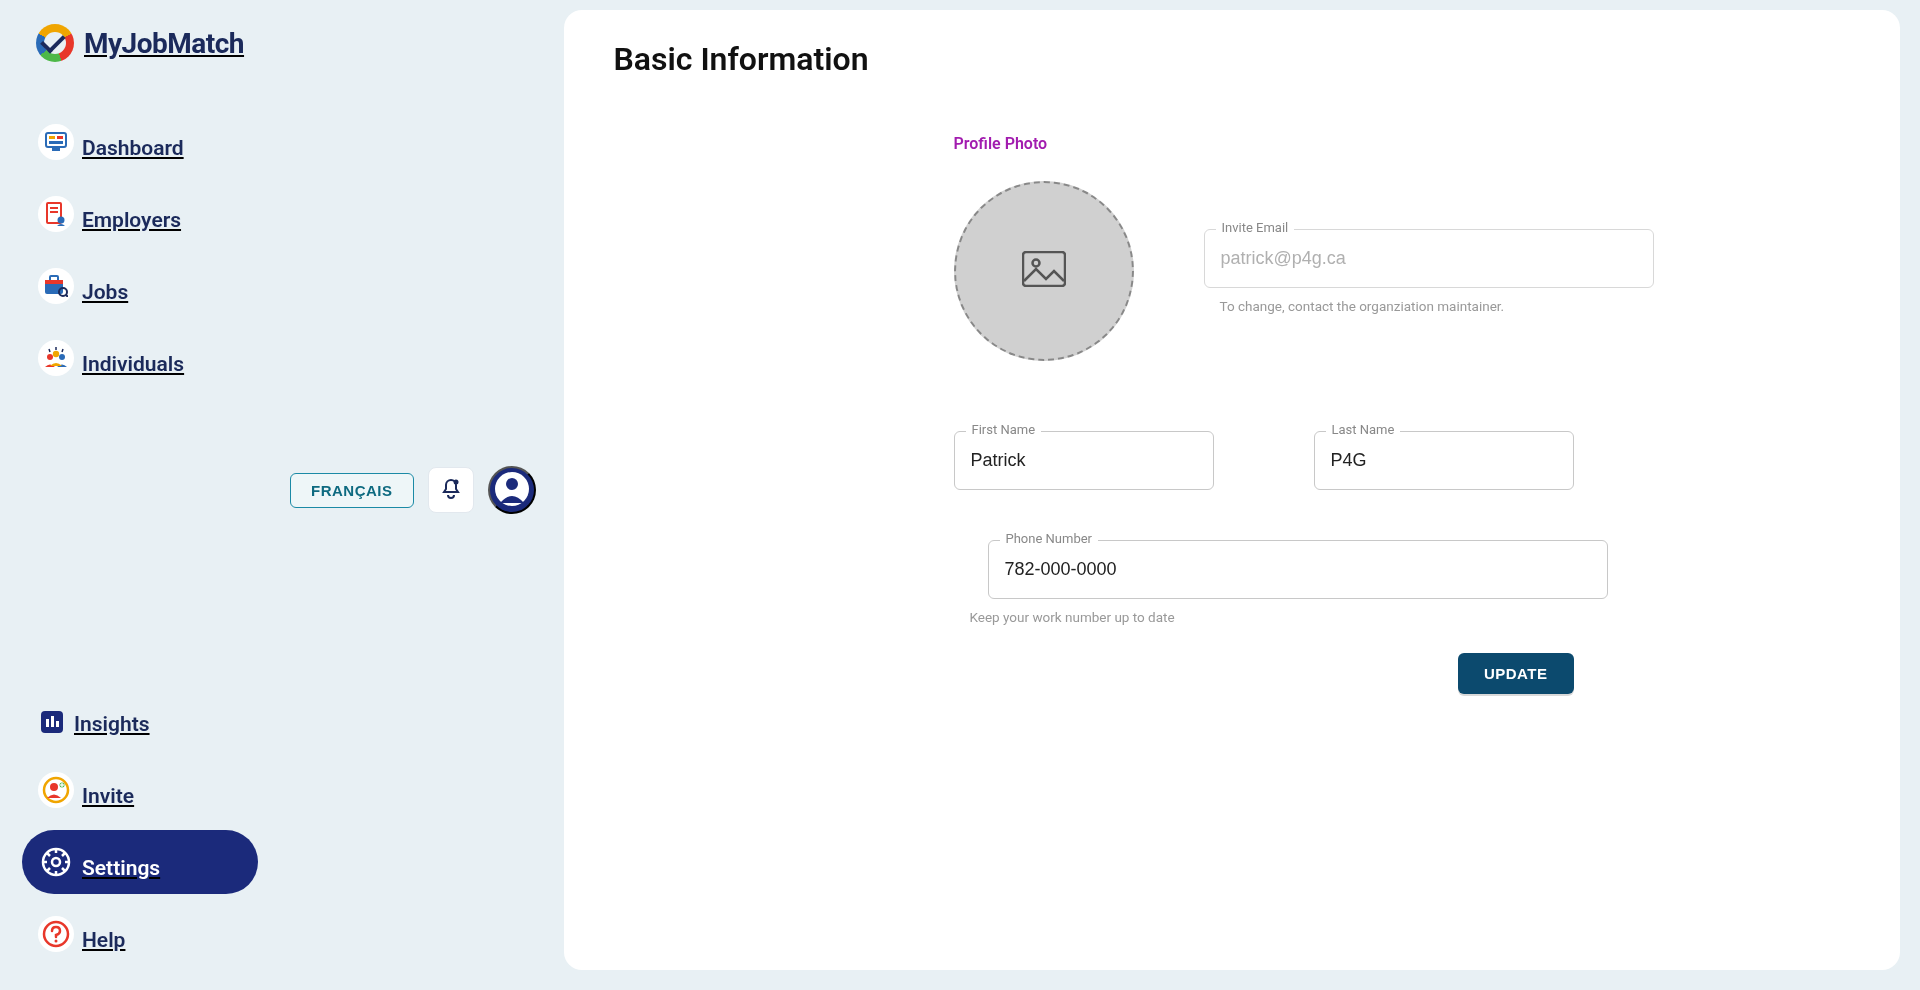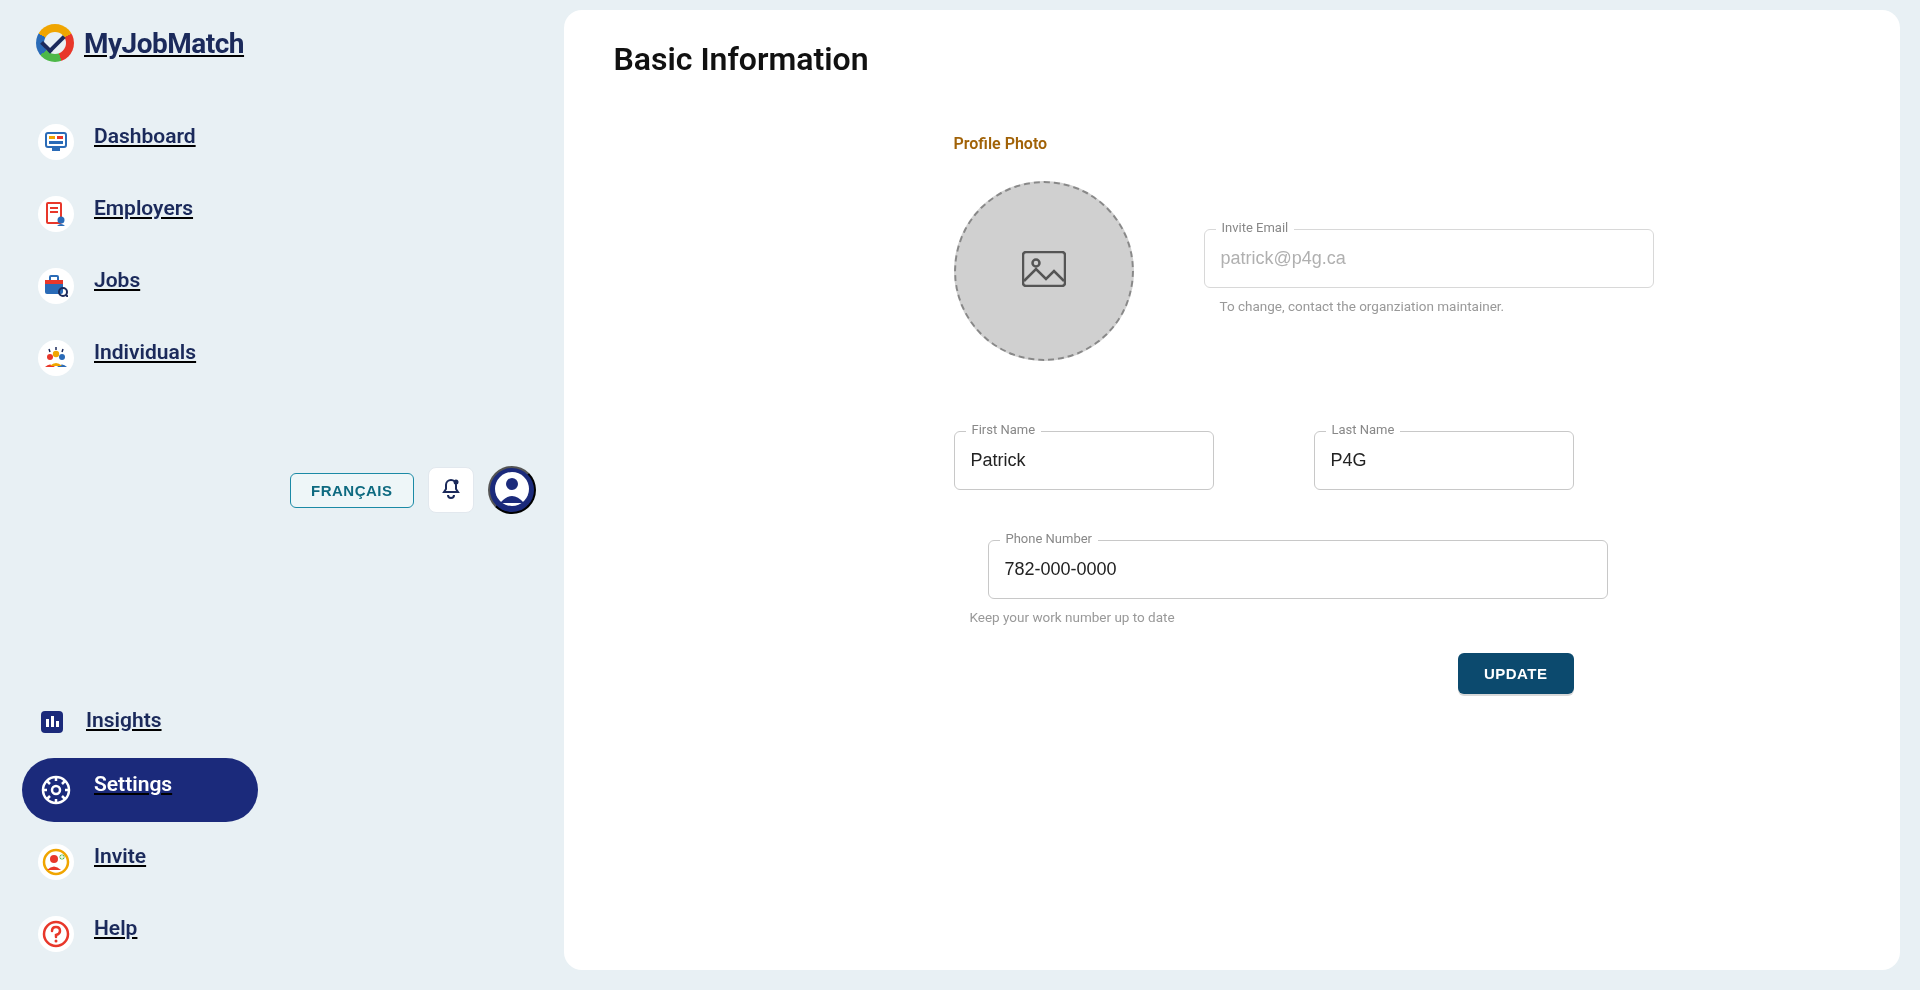--- a/index.html
+++ b/index.html
@@ -64,22 +64,22 @@
       border-bottom: 4px solid #1b2a5b;
       transform: rotate(-45deg) translate(0,-3px);
     }
     .logo-text {
       letter-spacing: -0.5px;
     }
     .nav { flex: 1; display: flex; flex-direction: column; gap: 8px; padding: 0 22px; }
     .nav-spacer { flex: 1; }
     .nav-item {
       display: flex;
-      align-items: flex-start;
-      gap: 20px;
+      align-items: flex-end;
+      gap: 8px;
       padding: 14px 16px;
       border-radius: 50px;
       color: #1b2a5b;
       font-weight: 600;
       font-size: 21px;
       cursor: pointer;
     }
     .nav-item.small-icon .ico-wrap {
       width: 28px;
       height: 28px;
@@ -158,21 +158,21 @@
       font-weight: 600;
       color: #111;
       margin-bottom: 56px;
     }
     .form {
       max-width: 700px;
       margin-left: 340px;
     }
     .photo-label {
       font-size: 16px;
-      color: #a16207;
+      color: #a21caf;
       font-weight: 600;
       margin-bottom: 28px;
     }
     .photo-row {
       display: flex;
       align-items: center;
       gap: 70px;
       margin-bottom: 70px;
     }
     .photo-circle {
@@ -305,20 +305,33 @@
         <span class="ico-wrap">
           <svg width="22" height="22" viewBox="0 0 22 22">
               <rect x="0" y="0" width="22" height="22" rx="4" fill="#1b2a7b"></rect>
               <rect x="5" y="8" width="3" height="8" fill="#fff"></rect>
               <rect x="10" y="5" width="3" height="11" fill="#fff"></rect>
               <rect x="15" y="10" width="3" height="6" fill="#fff"></rect>
             </svg>
         </span>
         <span>Insights</span>
       </div>
+      <div class="nav-item">
+        <span class="ico-wrap">
+          <svg width="28" height="28" viewBox="0 0 28 28">
+              <circle cx="14" cy="14" r="12" fill="none" stroke="#f0a500" stroke-width="2.5"></circle>
+              <circle cx="12" cy="11" r="4" fill="#e8372a"></circle>
+              <path d="M5 22 q7 -7 14 0" fill="#e8372a"></path>
+              <circle cx="20" cy="9" r="2.5" fill="#4db848"></circle>
+              <line x1="20" y1="7" x2="20" y2="11" stroke="#fff" stroke-width="1.3"></line>
+              <line x1="18" y1="9" x2="22" y2="9" stroke="#fff" stroke-width="1.3"></line>
+            </svg>
+        </span>
+        <span>Invite</span>
+      </div>
       <div class="nav-item active">
         <span class="ico-wrap">
           <svg width="30" height="30" viewBox="0 0 30 30">
               <circle cx="15" cy="15" r="13" fill="none" stroke="#fff" stroke-width="2.5"></circle>
               <circle cx="15" cy="15" r="4" fill="none" stroke="#fff" stroke-width="2.5"></circle>
               <g stroke="#fff" stroke-width="2.5">
                 <line x1="15" y1="2" x2="15" y2="6"></line>
                 <line x1="15" y1="24" x2="15" y2="28"></line>
                 <line x1="2" y1="15" x2="6" y2="15"></line>
                 <line x1="24" y1="15" x2="28" y2="15"></line>
@@ -327,33 +340,20 @@
                 <line x1="6" y1="24" x2="9" y2="21"></line>
                 <line x1="21" y1="9" x2="24" y2="6"></line>
               </g>
             </svg>
         </span>
         <span>Settings</span>
       </div>
       <div class="nav-item">
         <span class="ico-wrap">
           <svg width="28" height="28" viewBox="0 0 28 28">
-              <circle cx="14" cy="14" r="12" fill="none" stroke="#f0a500" stroke-width="2.5"></circle>
-              <circle cx="12" cy="11" r="4" fill="#e8372a"></circle>
-              <path d="M5 22 q7 -7 14 0" fill="#e8372a"></path>
-              <circle cx="20" cy="9" r="2.5" fill="#4db848"></circle>
-              <line x1="20" y1="7" x2="20" y2="11" stroke="#fff" stroke-width="1.3"></line>
-              <line x1="18" y1="9" x2="22" y2="9" stroke="#fff" stroke-width="1.3"></line>
-            </svg>
-        </span>
-        <span>Invite</span>
-      </div>
-      <div class="nav-item">
-        <span class="ico-wrap">
-          <svg width="28" height="28" viewBox="0 0 28 28">
               <circle cx="14" cy="14" r="12" fill="none" stroke="#e8372a" stroke-width="2.5"></circle>
               <path d="M10 11 q0 -4 4 -4 t4 4 q0 3 -4 4 v2" fill="none" stroke="#e8372a" stroke-width="2.5" stroke-linecap="round"></path>
               <circle cx="14" cy="21" r="1.5" fill="#e8372a"></circle>
             </svg>
         </span>
         <span>Help</span>
       </div>
     </nav>
   </aside>
 

